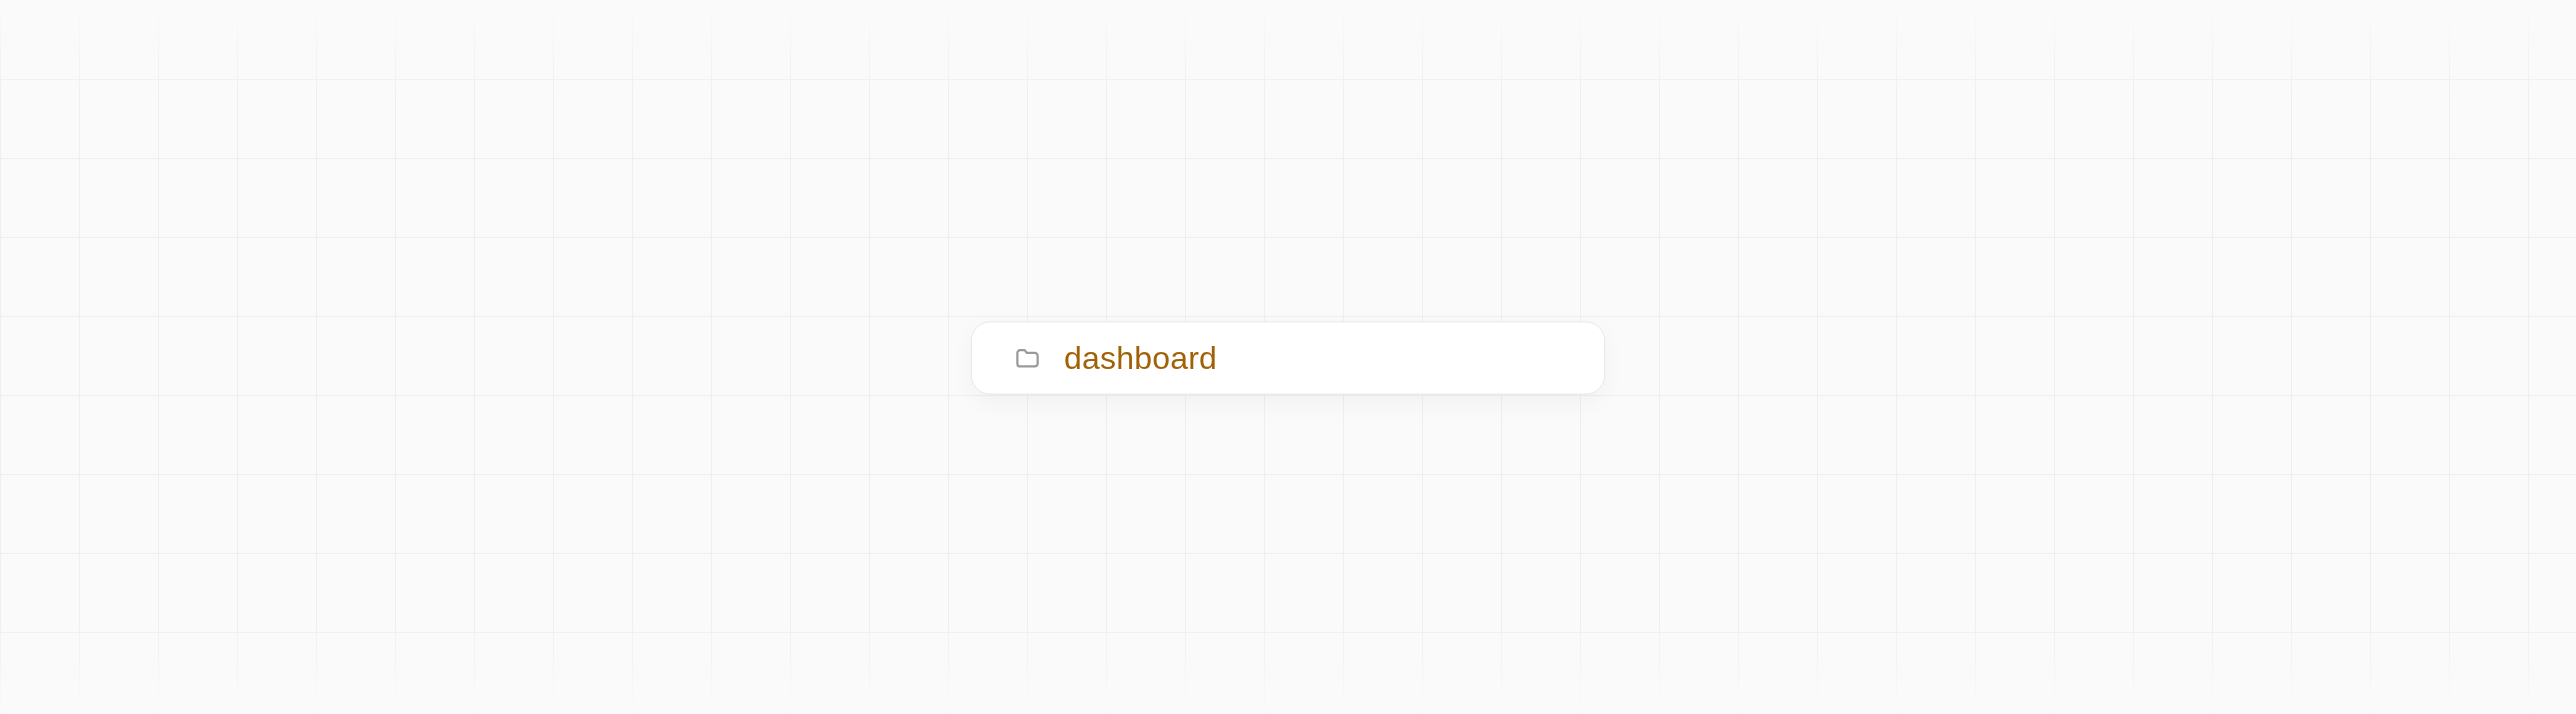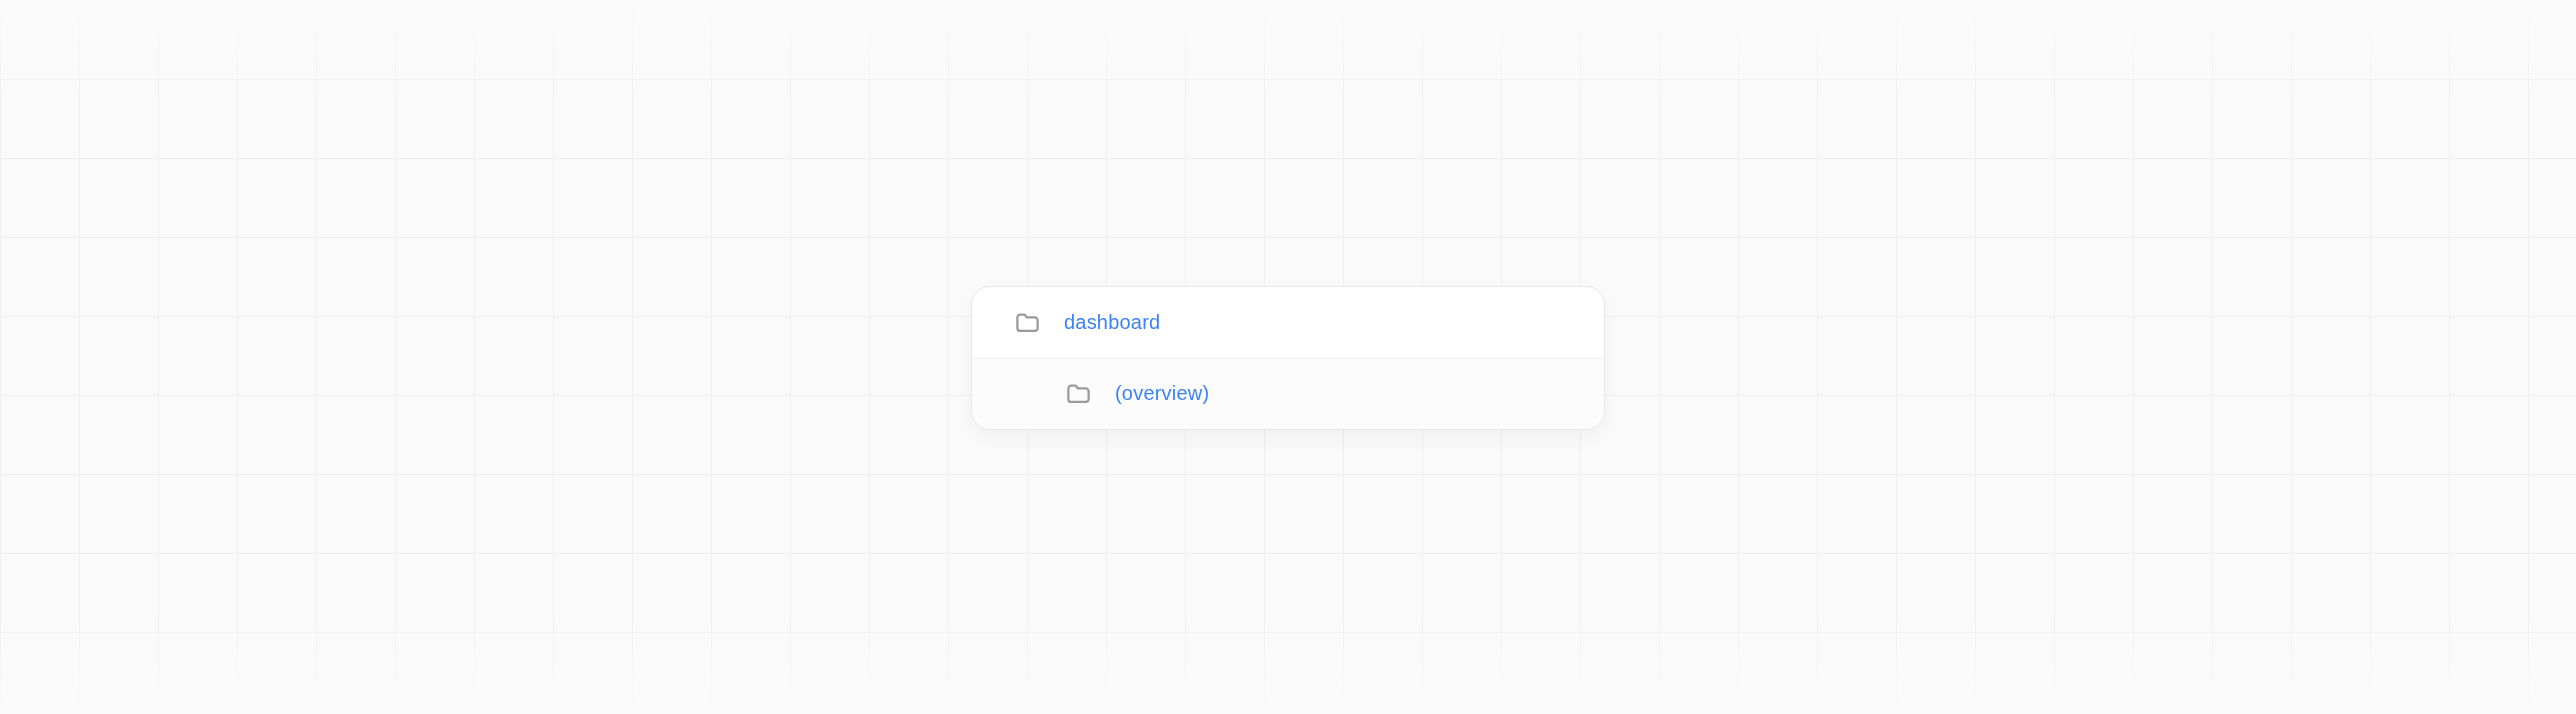--- a/index.html
+++ b/index.html
@@ -88,22 +88,22 @@
     height: 27px;
     stroke: currentColor;
     fill: none;
     stroke-width: 2;
     stroke-linecap: round;
     stroke-linejoin: round;
   }
 
   .label {
     margin-left: 21px;
-    font-size: 20px;
-    color: #3b82f6;
+    font-size: 32px;
+    color: #a16207;
     letter-spacing: 0.2px;
   }
 </style>
 </head>
 <body>
 
 <div class="grid-bg"></div>
 <div class="fade-top"></div>
 <div class="fade-bottom"></div>
 
@@ -111,25 +111,17 @@
 
   <div class="row indent-0">
     <span class="icon-slot">
       <svg viewBox="0 0 24 24">
         <path d="M3 7.5A2.5 2.5 0 0 1 5.5 5h4l2 2.5h7A2.5 2.5 0 0 1 21 10v7a2.5 2.5 0 0 1-2.5 2.5h-13A2.5 2.5 0 0 1 3 17V7.5z"></path>
       </svg>
     </span>
     <span class="label">dashboard</span>
   </div>
 
-  <div class="row indent-1">
-    <span class="icon-slot">
-      <svg viewBox="0 0 24 24">
-        <path d="M3 7.5A2.5 2.5 0 0 1 5.5 5h4l2 2.5h7A2.5 2.5 0 0 1 21 10v7a2.5 2.5 0 0 1-2.5 2.5h-13A2.5 2.5 0 0 1 3 17V7.5z"></path>
-      </svg>
-    </span>
-    <span class="label">(overview)</span>
-  </div>
 
 
 
 </div>
 
 
 </body></html>

